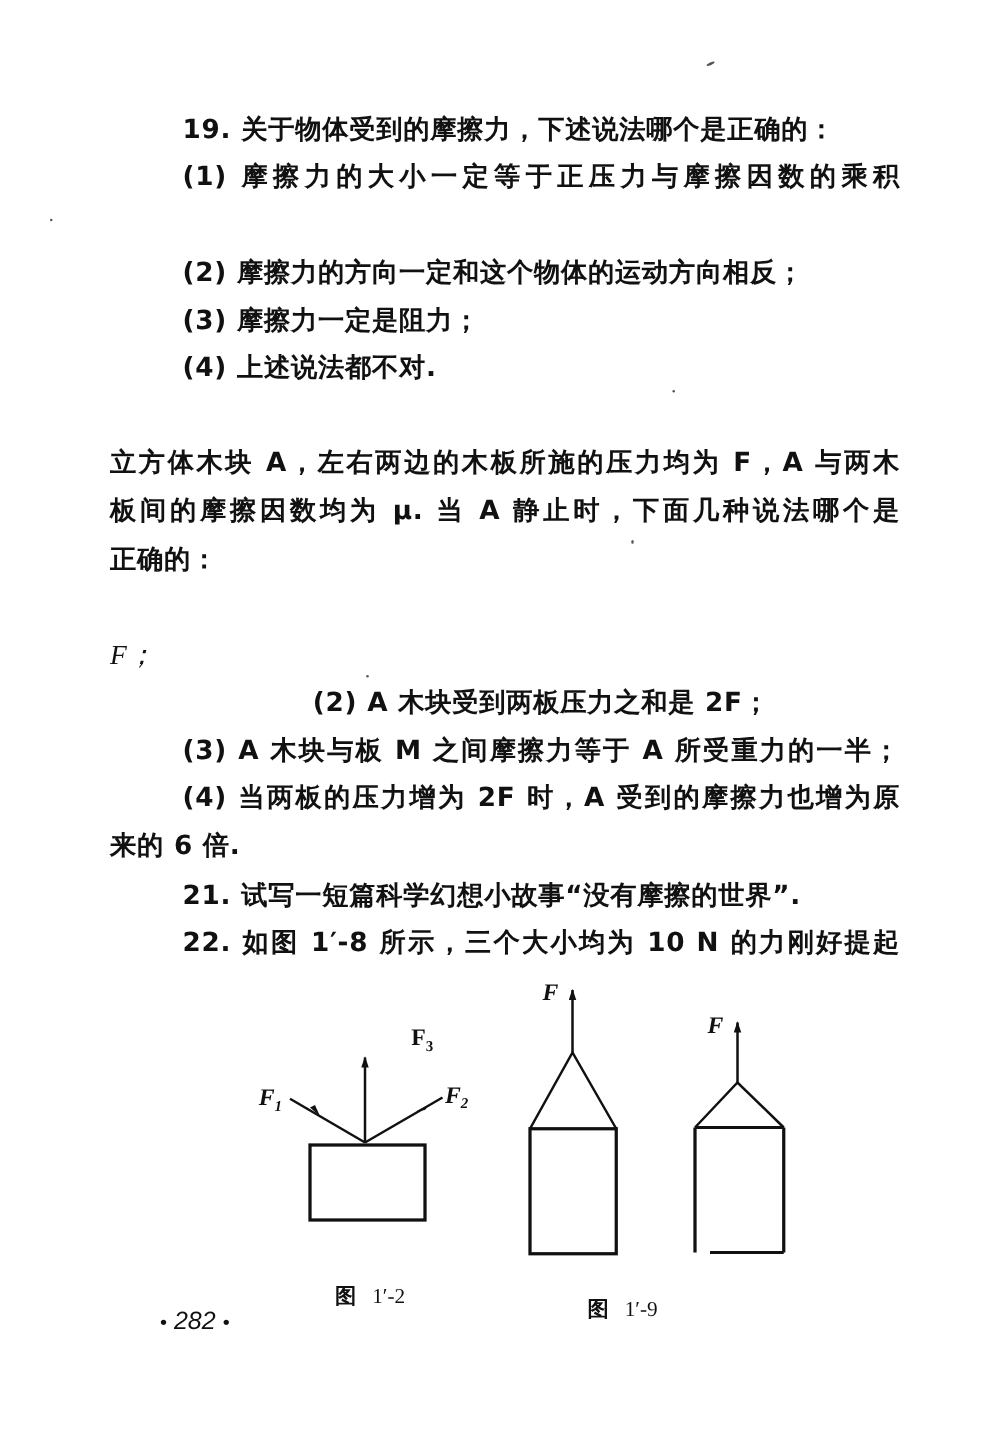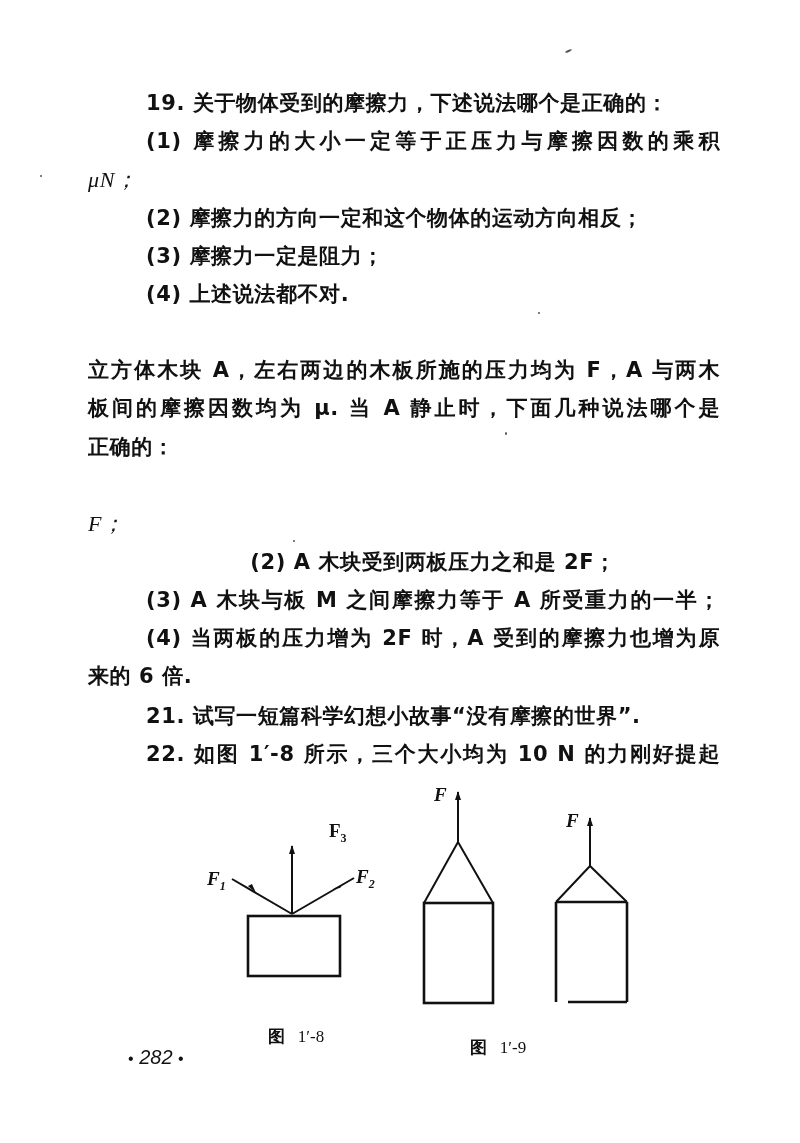--- a/index.html
+++ b/index.html
@@ -29,21 +29,20 @@
   svg.fig { position: absolute; left: 0; top: 0; }
   .speck { position: absolute; background: #555; border-radius: 50%; }
 </style>
 </head>
 <body>
 
 <div class="page">
 
   <div class="line indent" style="top:84px;">19. 关于物体受到的摩擦力，下述说法哪个是正确的：</div>
   <div class="line indent justify" style="top:122px;">(1) 摩擦力的大小一定等于正压力与摩擦因数的乘积</div>
-  <div class="line" style="top:161px;"><span class="m">μN；</span></div>
   <div class="line indent" style="top:199px;">(2) 摩擦力的方向一定和这个物体的运动方向相反；</div>
   <div class="line indent" style="top:237px;">(3) 摩擦力一定是阻力；</div>
   <div class="line indent" style="top:275px;">(4) 上述说法都不对.</div>
 
   <div class="line justify" style="top:351px;">立方体木块 A，左右两边的木板所施的压力均为 F，A 与两木</div>
   <div class="line justify" style="top:389px;">板间的摩擦因数均为 μ. 当 A 静止时，下面几种说法哪个是</div>
   <div class="line" style="top:428px;">正确的：</div>
   <div class="line" style="top:505px;"><span class="m">F；</span></div>
   <div class="line indent" style="top:543px;text-align:center;">(2) A 木块受到两板压力之和是 2F；</div>
   <div class="line indent justify" style="top:581px;">(3) A 木块与板 M 之间摩擦力等于 A 所受重力的一半；</div>
@@ -84,21 +83,21 @@
       <line x1="568" y1="1002" x2="627" y2="1002" stroke="#111" stroke-width="2.4"></line>
     </g>
   </svg>
 
   <div class="caption" style="left:281px; top:820px; font-size:19px;margin-left:48px;"><span>F</span><sub style="font-size:12px;">3</sub></div>
   <div class="caption" style="left:207px; top:868px; font-style:italic; font-size:19px;"><span>F</span><sub style="font-size:12px;">1</sub></div>
   <div class="caption" style="left:356px; top:866px; font-style:italic; font-size:19px;"><span>F</span><sub style="font-size:12px;">2</sub></div>
   <div class="caption" style="left:434px; top:784px; font-style:italic; font-size:19px;">F</div>
   <div class="caption" style="left:566px; top:810px; font-style:italic; font-size:19px;">F</div>
 
-  <div class="caption" style="left:268px; top:1025px;"><span>图</span>&nbsp;&nbsp;&nbsp;<span class="cap-num">1′-8</span></div>
+  <div class="caption" style="left:268px; top:1025px;"><span>图</span>&nbsp;&nbsp;&nbsp;<span class="cap-num">1′-2</span></div>
   <div class="caption" style="left:470px; top:1025px;margin-top:11px;"><span>图</span>&nbsp;&nbsp;&nbsp;<span class="cap-num">1′-9</span></div>
 
   <div class="pagenum"><span class="dot">•</span> <span>282</span> <span class="dot">•</span></div>
 
   <div class="speck" style="left:565px; top:50px; width:7px; height:2px; transform:rotate(-25deg);"></div>
   <div class="speck" style="left:40px; top:175px; width:2px; height:2px;"></div>
   <div class="speck" style="left:505px; top:432px; width:2px; height:3px;"></div>
   <div class="speck" style="left:293px; top:540px; width:2px; height:2px;"></div>
   <div class="speck" style="left:538px; top:312px; width:2px; height:2px;"></div>
 </div>

